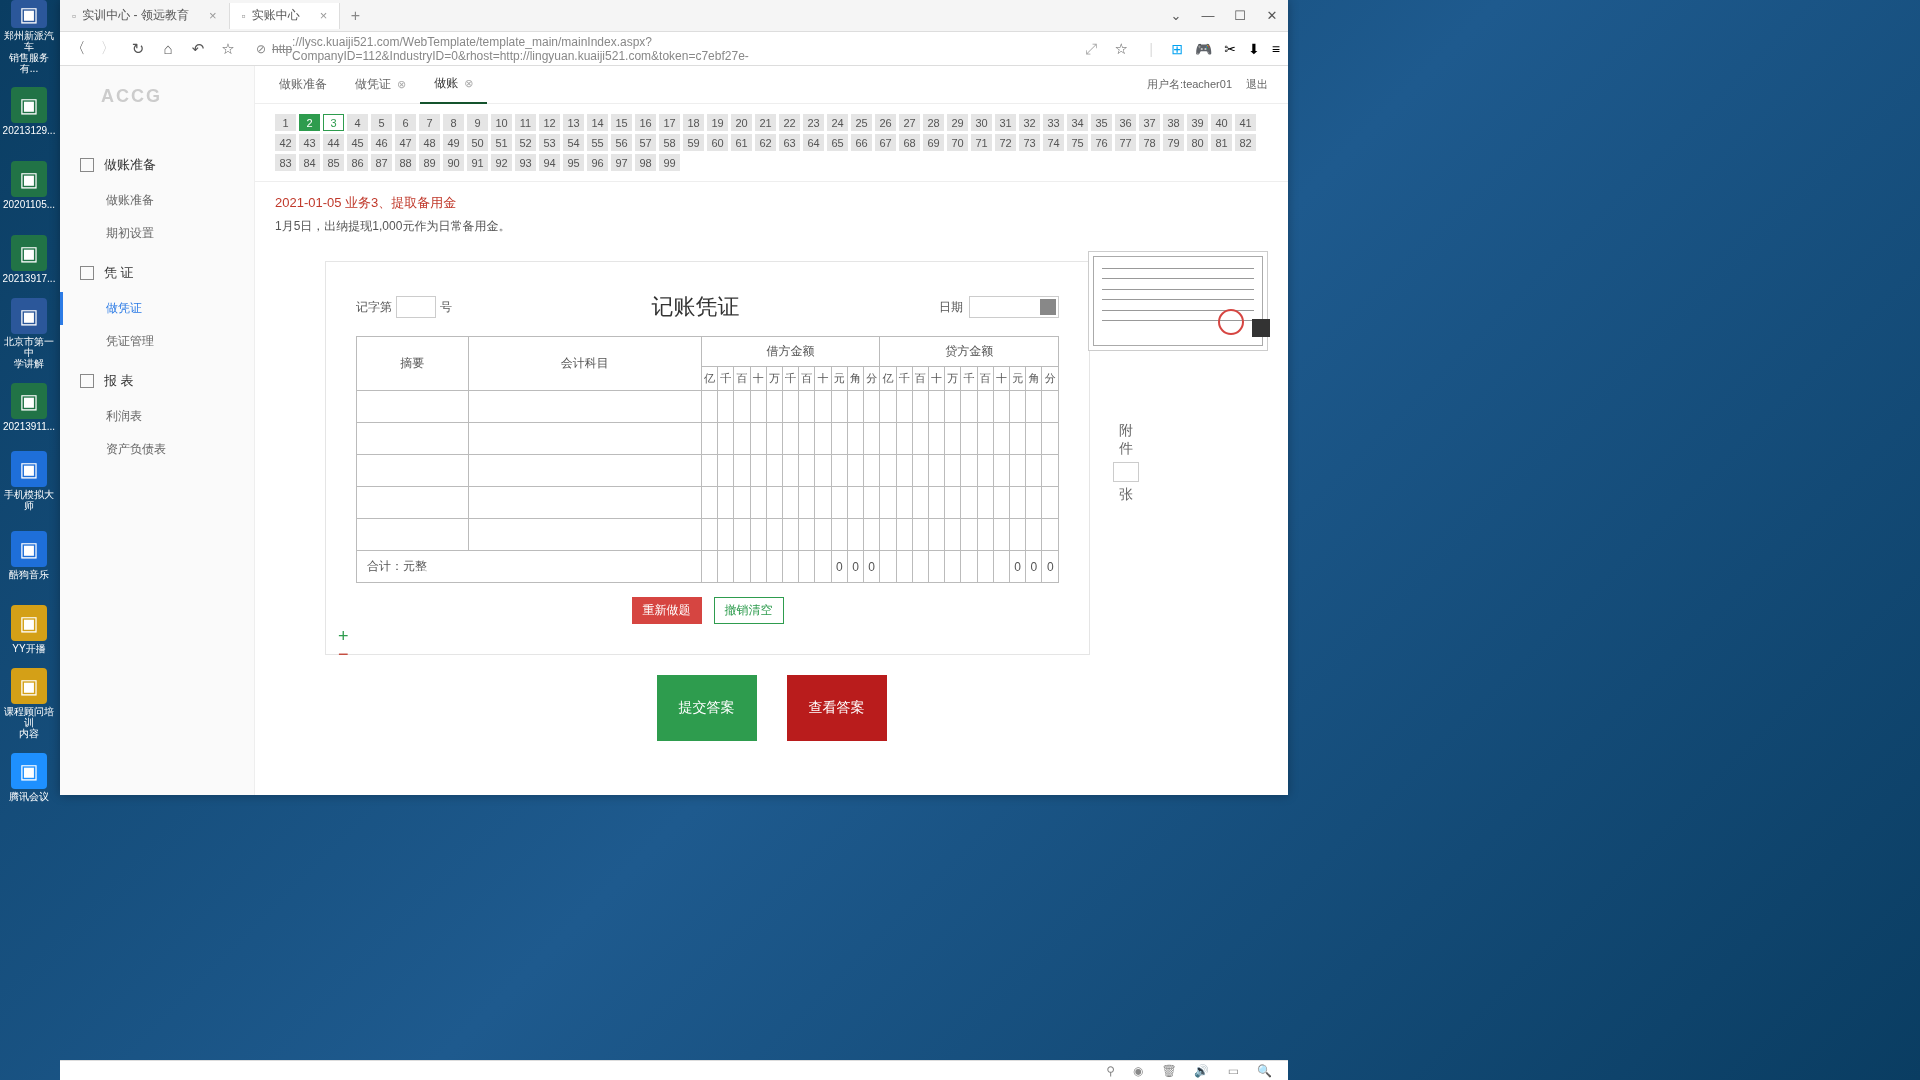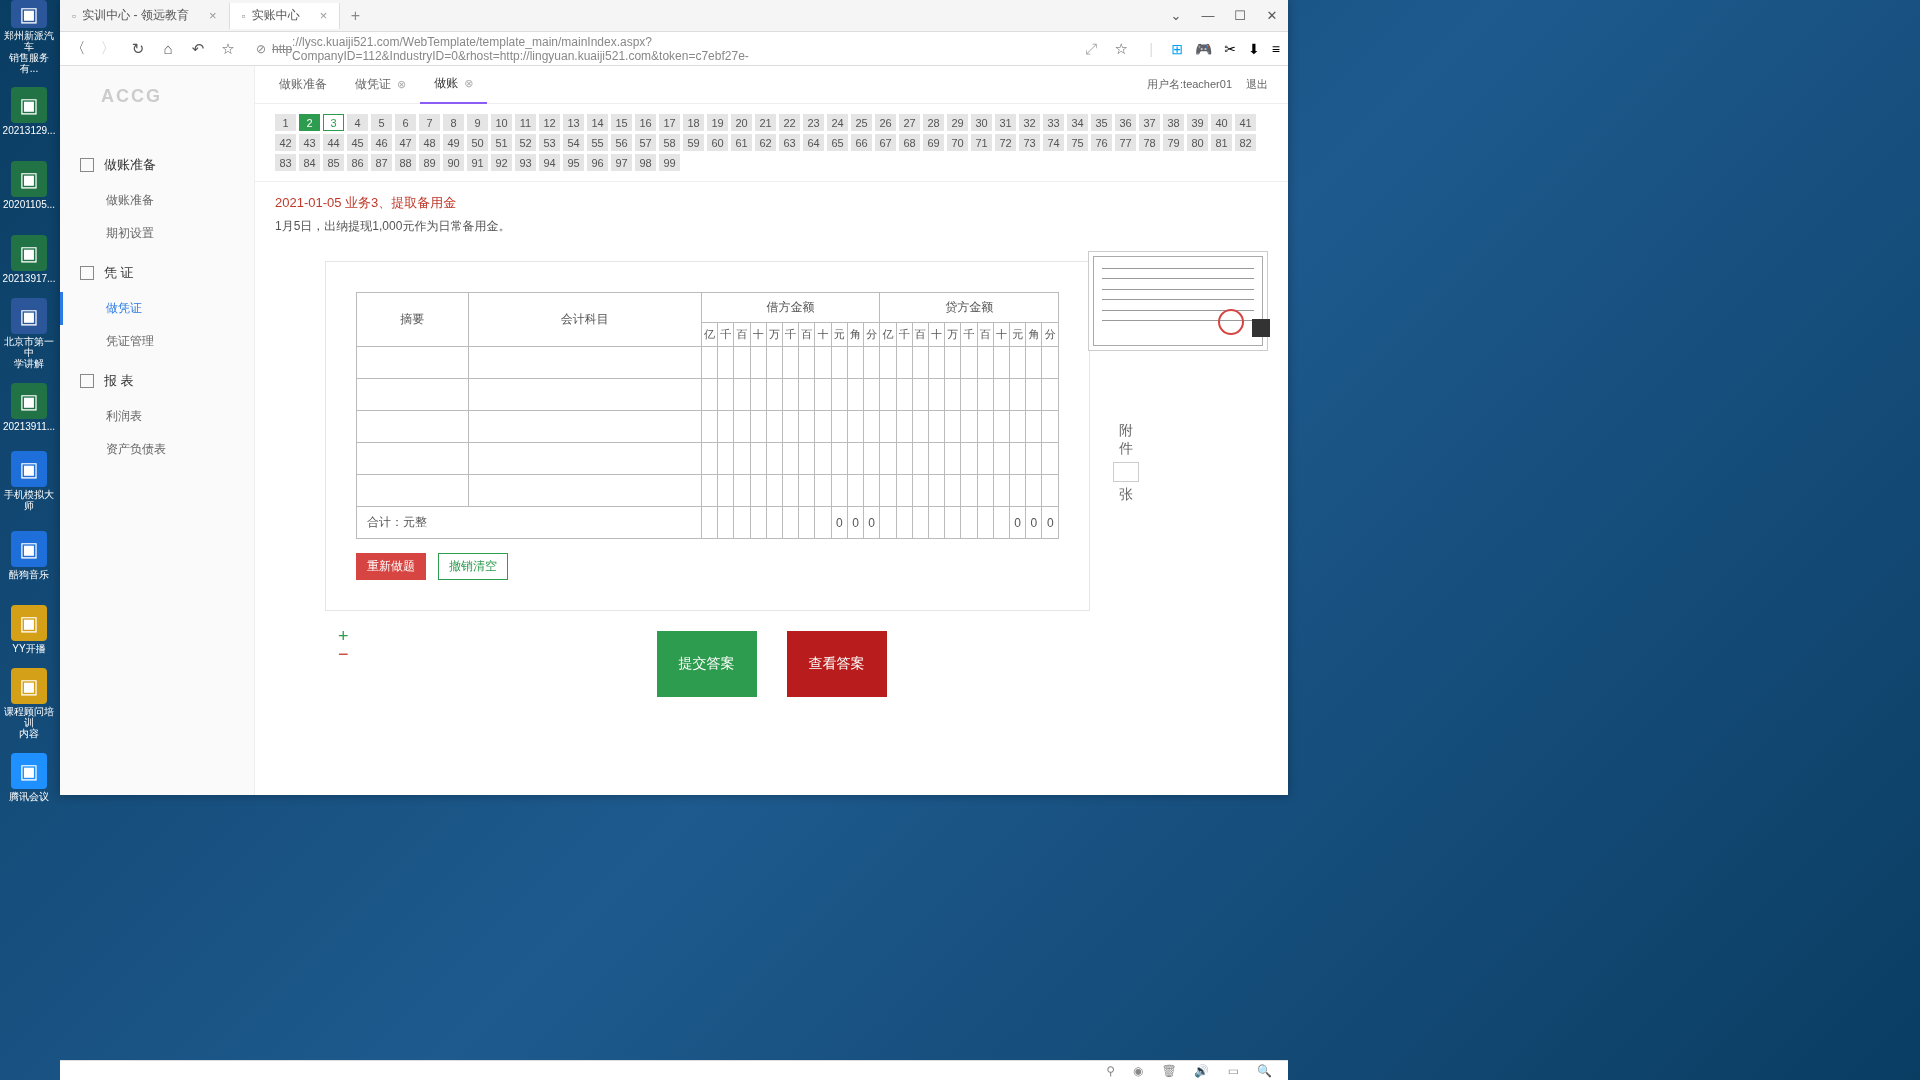--- a/index.html
+++ b/index.html
@@ -33,21 +33,21 @@
 .logo { height:30px; padding-left:41px; color:#ccc; font-weight:bold; font-size:18px; letter-spacing:2px; margin-bottom:30px; }
 .menu-group { margin-bottom:4px; }
 .menu-head { padding:10px 20px; font-size:13px; color:#333; display:flex; align-items:center; gap:10px; cursor:pointer; }
 .menu-head .micon { width:14px; height:14px; border:1px solid #888; display:inline-block; }
 .menu-item { padding:8px 20px 8px 46px; font-size:12px; color:#666; cursor:pointer; }
 .menu-item.active { color:#2c7be5; border-left:3px solid #2c7be5; padding-left:43px; }
 
 .main { flex:1; background:#fff; overflow:auto; }
 .content-tabs { height:38px; display:flex; align-items:center; border-bottom:1px solid #eee; padding-left:10px; }
 .ctab { padding:0 14px; height:38px; display:flex; align-items:center; font-size:12px; color:#666; cursor:pointer; gap:6px; }
-.ctab.active { color:#333; border-bottom:2px solid #8b5cf6; }
+.ctab.active { color:#333; border-bottom:2px solid #14532d; }
 .ctab .x { color:#aaa; font-size:11px; }
 .userbar { margin-left:auto; padding-right:20px; font-size:11px; color:#666; display:flex; gap:14px; }
 .userbar span { cursor:pointer; }
 
 .progress-area { padding:10px 20px; border-bottom:1px solid #eee; }
 .progress-row { display:flex; align-items:center; gap:6px; font-size:12px; color:#555; margin-bottom:6px; }
 .legend-box { width:14px; height:14px; display:inline-block; }
 .lg-done { background:#2e9c4e; }
 .lg-doing { border:1px solid #2e9c4e; }
 .lg-not { background:#ccc; }
@@ -81,21 +81,21 @@
 .vtable td { height:32px; }
 .vtable .sum td { font-size:12px; }
 .vtable .digit { width:16px; }
 .row-ctrl { position:absolute; left:12px; top:365px; font-size:18px; color:#2e9c4e; }
 .row-ctrl div { cursor:pointer; line-height:1; }
 .row-ctrl .minus { color:#c0392b; }
 
 .attach-side { position:absolute; right:-50px; top:160px; font-size:14px; color:#666; text-align:center; }
 .attach-side input { width:26px; height:20px; border:1px solid #ccc; margin:4px 0; }
 
-.vbtns { display:flex; justify-content:flex-start; gap:12px; margin-top:14px; }
+.vbtns { display:flex; justify-content:center; gap:12px; margin-top:14px; }
 .vbtn { padding:4px 10px; font-size:12px; border:1px solid; cursor:pointer; }
 .vbtn.red { background:#d64541; color:#fff; border-color:#d64541; }
 .vbtn.grey { background:#fff; color:#2e9c4e; border-color:#2e9c4e; }
 
 .thumb { position:absolute; right:20px; top:10px; width:180px; height:100px; border:1px solid #ccc; padding:4px; background:#fff; }
 .thumb-inner { width:100%; height:100%; border:1px solid #aaa; position:relative; }
 .thumb-inner .tline { position:absolute; background:#999; height:1px; left:5%; width:90%; }
 .thumb-inner .stamp { position:absolute; right:18px; bottom:10px; width:26px; height:26px; border:2px solid #d64541; border-radius:50%; }
 .thumb-inner .qr { position:absolute; right:-8px; bottom:8px; width:18px; height:18px; background:#333; }
 
@@ -359,20 +359,34 @@
             <div class="num-cell">99</div>
           </div>
       </div>
       <div class="task-head">
         <div class="task-title">2021-01-05   业务3、提取备用金</div>
         <div class="task-desc">1月5日，出纳提现1,000元作为日常备用金。</div>
       </div>
 
       <div class="voucher-wrap">
         <div class="voucher-card">
+          <div class="vhead">
+            <div class="left">
+              <span>记字第</span>
+              <input style="">
+              <span>号</span>
+            </div>
+            <div class="center">记账凭证</div>
+            <div class="right">
+              <span>日期</span>
+              <div class="dbox">
+                  <div class="cal"></div>
+                </div>
+            </div>
+          </div>
           <table class="vtable" id="vtable">
               <tbody>
                 <tr>
                   <th rowspan="2" style="width:110px">摘要</th>
                   <th rowspan="2" style="width:230px">会计科目</th>
                   <th colspan="11">借方金额</th>
                   <th colspan="11">贷方金额</th>
                 </tr>
                 <tr class="amt-col">
                   <th>亿</th>

